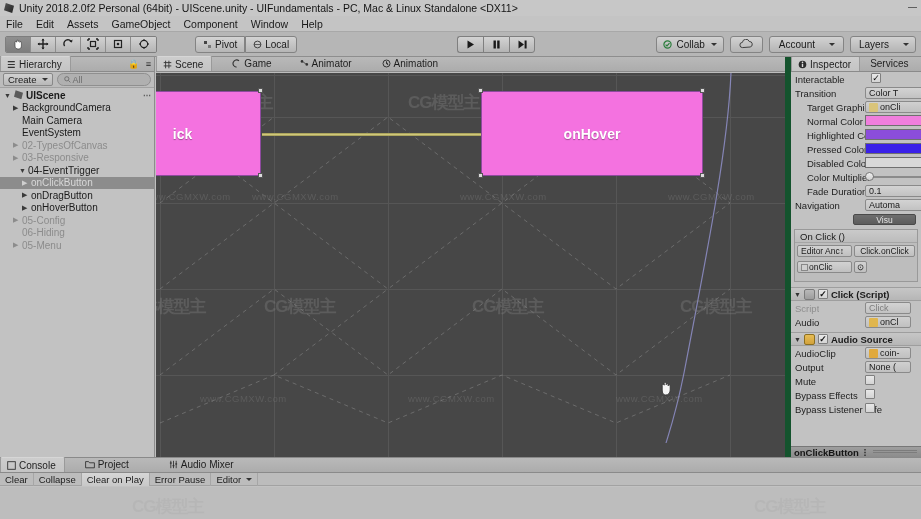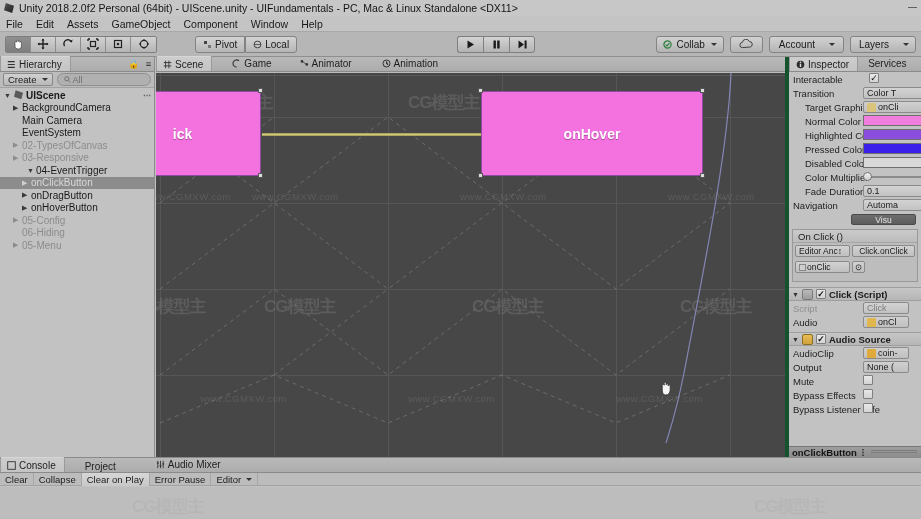--- a/index.html
+++ b/index.html
@@ -124,21 +124,21 @@
   .handle{position:absolute;width:5px;height:5px;background:#dcdcdc;border:1px solid #555;}
 
   .connector{position:absolute;height:3px;background:linear-gradient(#9a9450,#cfc77a,#9a9450);}
   .conn-arrow{position:absolute;width:0;height:0;border-top:4px solid transparent;
     border-bottom:4px solid transparent;border-left:6px solid #cfc77a;}
 
   .cursor-hand{position:absolute;width:14px;height:16px;}
 
   
   .inspector{position:absolute;right:0;top:0;width:136px;bottom:62px;
-    background:#c2c2c2;border-left:4px solid #14532d;overflow:hidden;}
+    background:#c2c2c2;border-left:6px solid #14532d;overflow:hidden;}
   .insp-body{font-size:9.5px;}
   .irow{height:14px;display:flex;align-items:center;padding-left:4px;position:relative;}
   .ilabel{color:#1d1d1d;white-space:nowrap;overflow:hidden;}
   .ilabel.indent{padding-left:12px;}
   .ifield{position:absolute;left:74px;right:-10px;height:12px;}
   .sw{height:11px;border:1px solid #6f6f6f;}
   .ibox{height:12px;background:linear-gradient(#d3d3d3,#c2c2c2);border:1px solid #8a8a8a;
     border-radius:2px;display:flex;align-items:center;padding:0 3px;font-size:9px;
     justify-content:space-between;overflow:hidden;white-space:nowrap;}
   .chk{width:10px;height:10px;background:linear-gradient(#e8e8e8,#d4d4d4);
@@ -350,21 +350,21 @@
               <span>EventSystem</span>
             </div>
             <div class="hrow dim" style="padding-left: 13px;">
               <span class="arrow">▶</span>
               <span>02-TypesOfCanvas</span>
             </div>
             <div class="hrow dim" style="padding-left: 13px;">
               <span class="arrow">▶</span>
               <span>03-Responsive</span>
             </div>
-            <div class="hrow" style="padding-left: 27px;">
+            <div class="hrow" style="padding-left: 19px;">
               <span class="arrow">▼</span>
               <span>04-EventTrigger</span>
             </div>
             <div class="hrow sel" style="padding-left: 22px;">
               <span class="arrow">▶</span>
               <span>onClickButton</span>
             </div>
             <div class="hrow" style="padding-left: 22px;">
               <span class="arrow">▶</span>
               <span>onDragButton</span>
@@ -720,21 +720,21 @@
     </div>
 
     <div class="bottom">
       <div class="panel-tabs">
         <div class="ptab active">
           <svg width="9" height="9" viewBox="0 0 9 9">
               <rect x=".7" y=".7" width="7.6" height="7.6" fill="none" stroke="#333" stroke-width=".9"></rect>
             </svg>
           <span>Console</span>
         </div>
-        <div class="ptab" style="margin-left:14px;flex-direction:column;">
+        <div class="ptab" style="margin-left:14px;">
           <svg width="10" height="9" viewBox="0 0 10 9">
               <path d="M.6 7.8V1.6h3l1 1.2h4.8v5z" fill="none" stroke="#333" stroke-width=".9"></path>
             </svg>
           <span>Project</span>
         </div>
         <div class="ptab" style="margin-left:26px;">
           <svg width="9" height="9" viewBox="0 0 9 9">
               <path d="M1.8.8v7.4M4.5.8v7.4M7.2.8v7.4" stroke="#333" stroke-width=".9"></path>
               <rect x=".9" y="2.4" width="1.8" height="1.3" fill="#333"></rect>
               <rect x="3.6" y="5" width="1.8" height="1.3" fill="#333"></rect>

